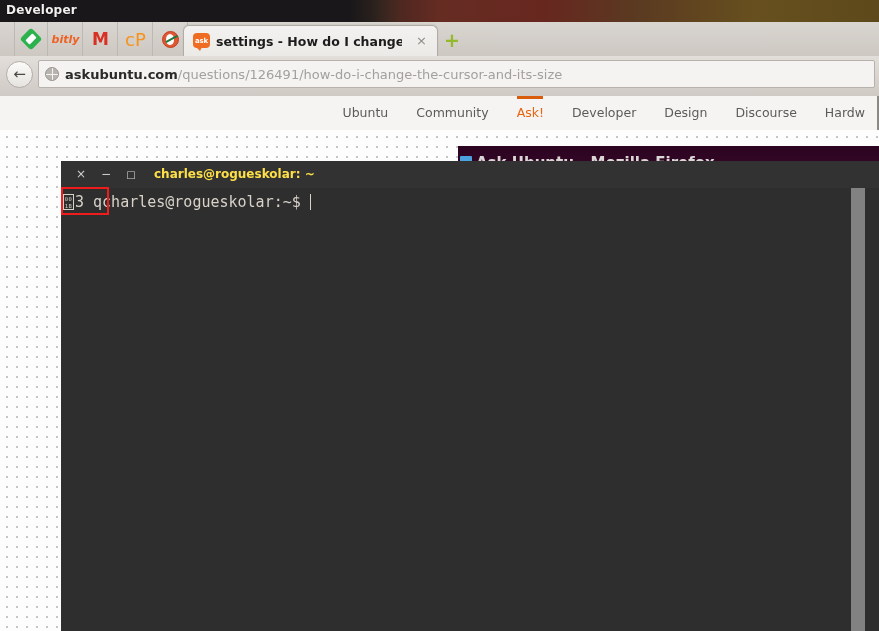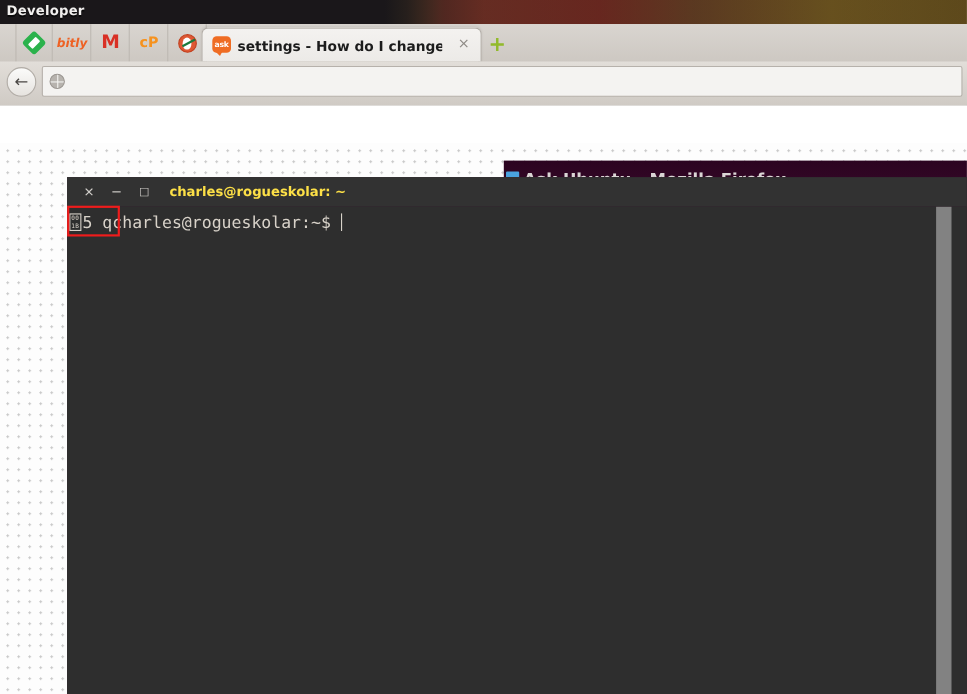--- a/index.html
+++ b/index.html
@@ -62,21 +62,21 @@
     border-radius: 3px;
     position: relative;
     transform: rotate(45deg);
   }
   .feedly-glyph::after {
     content: ""; position: absolute; left: 5px; top: 3px;
     width: 6px; height: 10px; background: #fff; border-radius: 1px;
   }
   .bitly-glyph { color: #ee6123; font-size: 11px; font-style: italic; font-weight: bold; }
   .gmail-glyph { color: #d93025; font-size: 17px; font-weight: bold; font-family: "DejaVu Sans", sans-serif; }
-  .cp-glyph { color: #f6921e; font-size: 13px; font-weight: bold; }
+  .cp-glyph { color: #f6921e; font-size: 18px; font-weight: normal; }
   .ddg-glyph {
     width: 17px; height: 17px; border-radius: 50%;
     background: #de5833;
     border: 1.5px solid #c2401f;
     position: relative;
   }
   .ddg-glyph::before {
     content: ""; position: absolute; left: 3px; top: 2px;
     width: 8px; height: 11px; background: #fff;
     border-radius: 50% 50% 45% 45%;
@@ -369,26 +369,41 @@
 
       <div id="tab-new">+</div>
     </div>
 
     <div id="url-row">
       <div id="back-button">
         <span id="back-arrow">←</span>
       </div>
       <div id="url-field">
         <span id="globe-icon"></span>
+        <span id="url-text">
+          <span id="url-host">askubuntu.com</span><span id="url-path">/questions/126491/how-do-i-change-the-cursor-and-its-size</span>
+        </span>
       </div>
     </div>
   </div>
 
   <div id="page">
 
+    <div id="site-nav">
+      <div id="nav-items">
+        <span class="nav-item">Ubuntu</span>
+        <span class="nav-item">Community</span>
+        <span class="nav-item current">Ask!</span>
+        <span class="nav-item">Developer</span>
+        <span class="nav-item">Design</span>
+        <span class="nav-item">Discourse</span>
+        <span class="nav-item">Hardw</span>
+      </div>
+      <div id="nav-edge"></div>
+    </div>
 
     <div id="page-body"></div>
   </div>
 
   <div id="behind-window">
     <div id="behind-window-icon"></div>
     <div id="behind-window-title">Ask Ubuntu - Mozilla Firefox</div>
     <div id="behind-window-chips">
       <span class="chip" style="left:0px;width:26px;background:#5aa7dd;"></span>
       <span class="chip" style="left:42px;width:14px;background:#d6d3cf;"></span>
@@ -406,21 +421,21 @@
 
   <div id="terminal-window">
     <div id="terminal-titlebar">
       <span class="tb-btn" id="tb-close">×</span>
       <span class="tb-btn" id="tb-min">−</span>
       <span class="tb-btn" id="tb-max">□</span>
       <span id="terminal-title">charles@rogueskolar: ~</span>
     </div>
 
     <div id="terminal-body">
-      <div id="terminal-line"><span id="tofu-glyph"><span id="tofu-hi">00</span><span id="tofu-lo">1B</span></span><span class="term-white">5 qcharles@rogueskolar:~$ </span><span id="term-cursor"></span></div>
+      <div id="terminal-line"><span id="tofu-glyph"><span id="tofu-hi">00</span><span id="tofu-lo">1B</span></span><span class="term-white">3 qcharles@rogueskolar:~$ </span><span id="term-cursor"></span></div>
     </div>
 
     <div id="terminal-scrollbar"></div>
   </div>
 
   <div id="red-highlight"></div>
 
 </div>
 
 </body></html>

